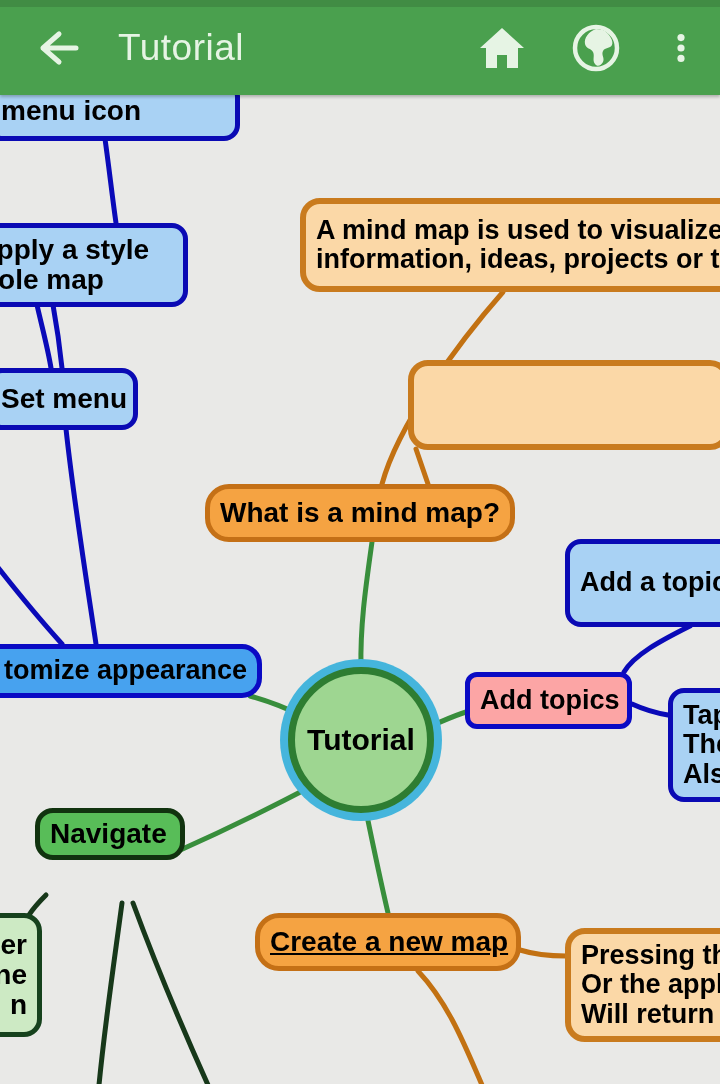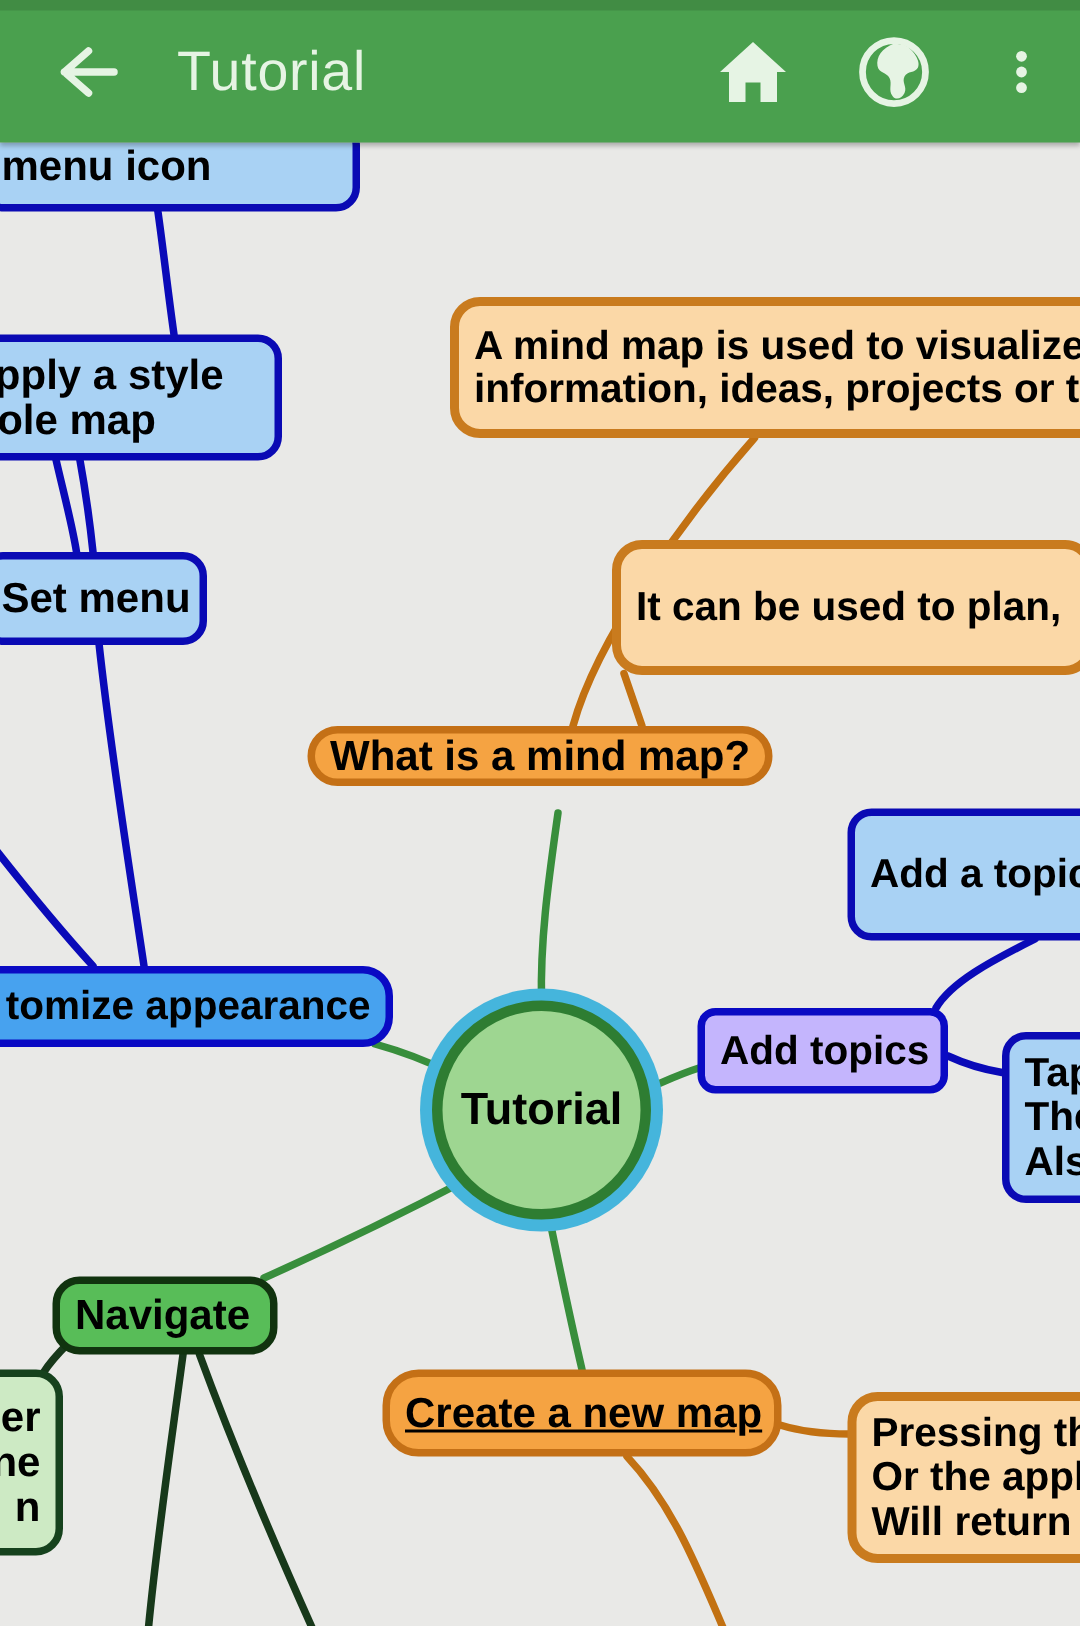--- a/index.html
+++ b/index.html
@@ -102,43 +102,42 @@
         <span class="ln">hole map</span>
       </div>
       <div class="node" style="left: -14px; top: 273px; width: 152px; height: 62px; background: rgb(169, 210, 244); border: 5px solid rgb(10, 10, 180); font-size: 28px; border-radius: 16px;">
         <span class="ln">Set menu</span>
       </div>
       <div class="node" style="left: 300px; top: 103px; width: 440px; height: 94px; background: rgb(251, 216, 167); border: 6px solid rgb(201, 123, 30); font-size: 27px; border-radius: 20px;">
         <span class="ln">A mind map is used to visualize</span>
         <span class="ln">information, ideas, projects or t</span>
       </div>
       <div class="node" style="left: 408px; top: 265px; width: 322px; height: 90px; background: rgb(251, 216, 167); border: 6px solid rgb(201, 123, 30); font-size: 27px; border-radius: 20px;">
-        <span class="ln">It can be used to plan,</span>
       </div>
-      <div class="node" style="left: 205px; top: 389px; width: 310px; height: 40px; background: rgb(245, 163, 66); border: 5px solid rgb(196, 112, 22); font-size: 28px; border-radius: 24px;">
+      <div class="node" style="left: 205px; top: 389px; width: 310px; height: 58px; background: rgb(245, 163, 66); border: 5px solid rgb(196, 112, 22); font-size: 28px; border-radius: 24px;">
         <span class="ln">What is a mind map?</span>
       </div>
       <div class="node" style="left: 565px; top: 444px; width: 170px; height: 88px; background: rgb(169, 210, 244); border: 5px solid rgb(10, 10, 180); font-size: 27px; border-radius: 16px;">
         <span class="ln">Add a topic</span>
       </div>
       <div class="node align-right" style="left: -62px; top: 549px; width: 324px; height: 54px; background: rgb(71, 162, 239); border: 5px solid rgb(10, 10, 196); font-size: 27px; border-radius: 20px;">
         <span class="ln">tomize appearance</span>
       </div>
-      <div class="node" style="left: 465px; top: 577px; width: 167px; height: 57px; background: #c4b5fd; border: 5px solid rgb(10, 10, 196); font-size: 27px; border-radius: 12px;">
+      <div class="node" style="left: 465px; top: 577px; width: 167px; height: 57px; background: #fca5a5; border: 5px solid rgb(10, 10, 196); font-size: 27px; border-radius: 12px;">
         <span class="ln">Add topics</span>
       </div>
       <div class="node" style="left: 668px; top: 593px; width: 75px; height: 114px; background: rgb(169, 210, 244); border: 5px solid rgb(10, 10, 180); font-size: 27px; border-radius: 16px;">
         <span class="ln">Tap</span>
         <span class="ln">The</span>
         <span class="ln">Als</span>
       </div>
       <div class="node circle" style="left: 288px; top: 572px; width: 146px; height: 146px; background: rgb(158, 214, 145); border: 7px solid rgb(46, 125, 50); font-size: 30px; box-shadow: rgb(69, 181, 220) 0px 0px 0px 8px;">
         <span class="ln">Tutorial</span>
       </div>
-      <div class="node" style="left: 35px; top: 756px; width: 150px; height: 52px; background: rgb(88, 189, 88); border: 5px solid rgb(17, 51, 15); font-size: 28px; border-radius: 18px;">
+      <div class="node" style="left: 35px; top: 713px; width: 150px; height: 52px; background: rgb(88, 189, 88); border: 5px solid rgb(17, 51, 15); font-size: 28px; border-radius: 18px;">
         <span class="ln">Navigate</span>
       </div>
       <div class="node align-right" style="left: -58px; top: 818px; width: 100px; height: 124px; background: rgb(205, 234, 196); border: 5px solid rgb(22, 66, 29); font-size: 28px; border-radius: 18px;">
         <span class="ln">er</span>
         <span class="ln">ne</span>
         <span class="ln">n</span>
       </div>
       <div class="node" style="left: 255px; top: 818px; width: 266px; height: 58px; background: rgb(245, 163, 66); border: 5px solid rgb(196, 112, 22); font-size: 28px; border-radius: 24px; text-decoration: underline;">
         <span class="ln">Create a new map</span>
       </div>

